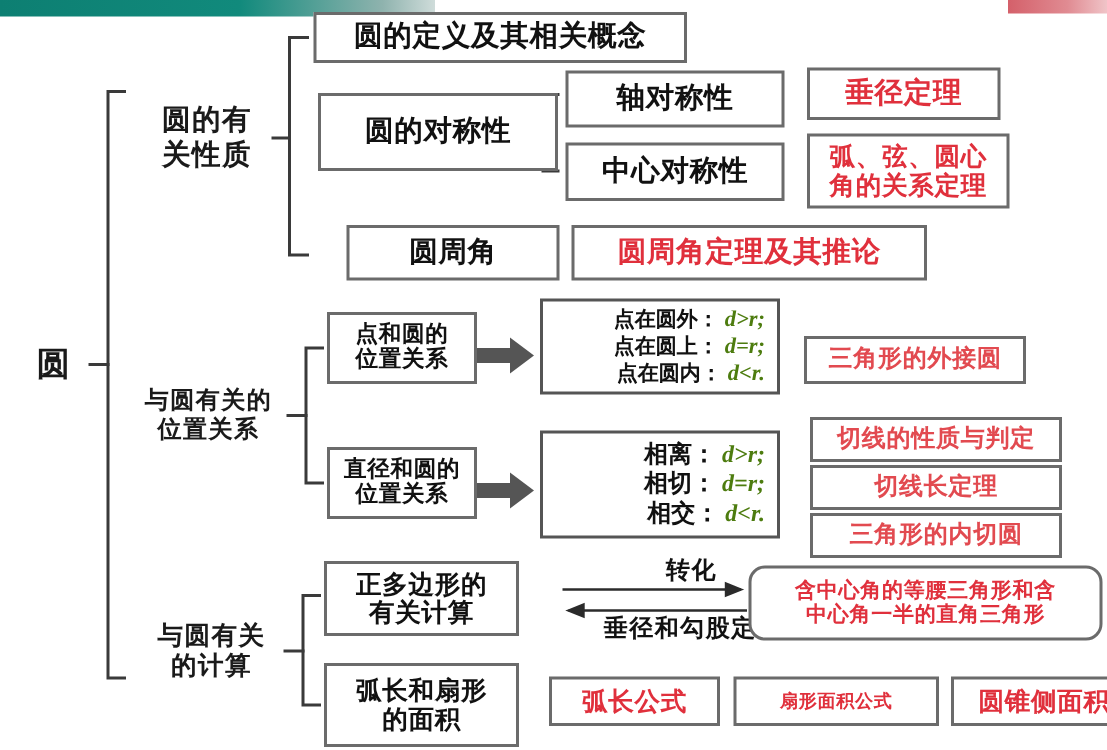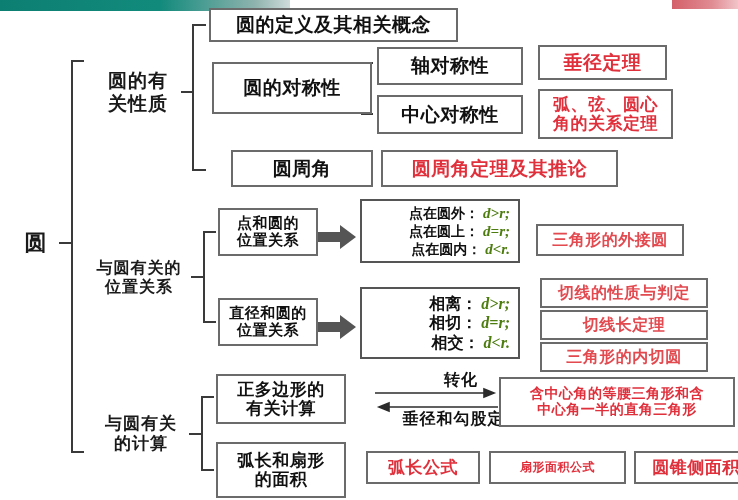--- a/index.html
+++ b/index.html
@@ -233,21 +233,21 @@
   <div class="box" style="left:216px; top:374px; width:130px; height:50px; font-size:17px;">正多边形的
 有关计算</div>
 
   <div class="box" style="left:216px; top:442px; width:130px; height:56px; font-size:17px;">弧长和扇形
 的面积</div>
 
   <div class="arrow-label" style="left:390px; top:370px; width:110px; font-size:16px;">转化</div>
 
   <div class="arrow-label" style="left:366px; top:409px; width:160px; font-size:16px;">垂径和勾股定理</div>
 
-  <div class="box red" style="left:499px; top:377px; width:236px; height:50px; font-size:14px;">含中心角的等腰三角形和含
+  <div class="box red" style="left:499px; top:377px; width:236px; height:50px; font-size:14px;border-radius:11px;">含中心角的等腰三角形和含
 中心角一半的直角三角形</div>
 
   <div class="box red" style="left:366px; top:451px; width:114px; height:33px; font-size:17px;">弧长公式</div>
 
   <div class="box red" style="left:489px; top:451px; width:137px; height:33px; font-size:12px;">扇形面积公式</div>
 
   <div class="box red" style="left:634px; top:451px; width:124px; height:33px; font-size:17px;">圆锥侧面积</div>
 
 </div>
 

